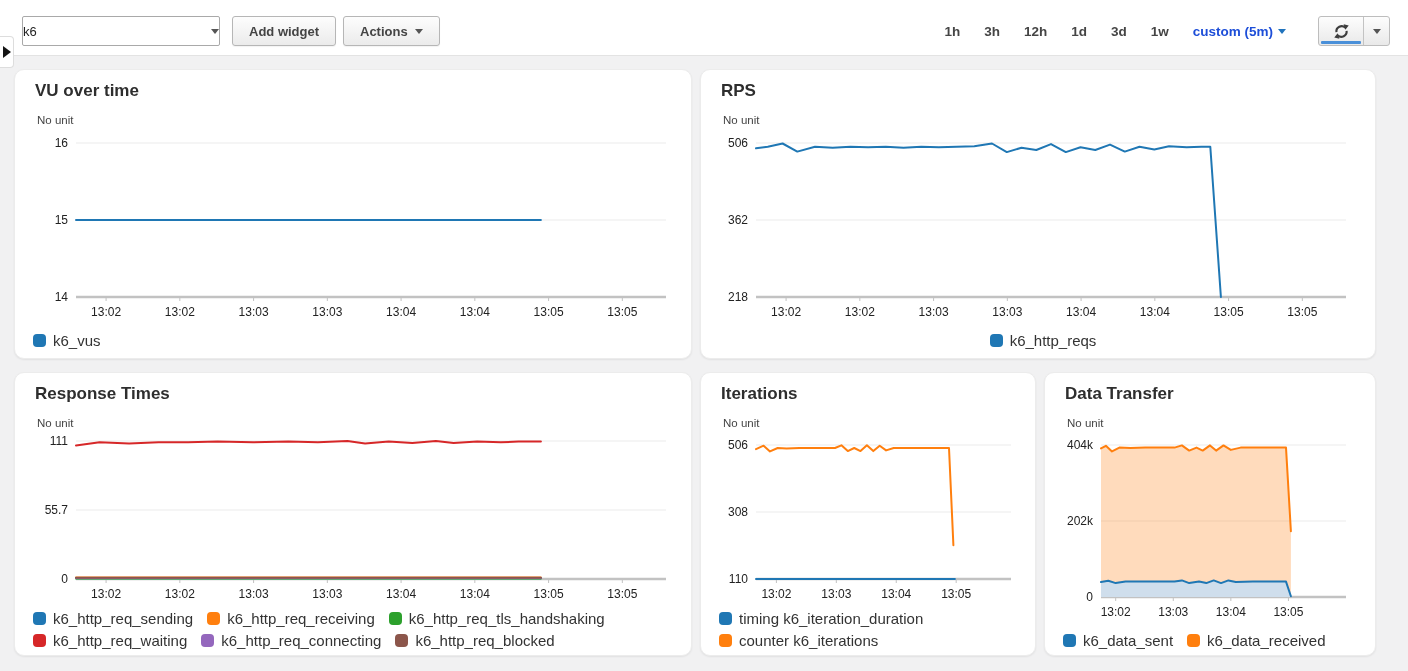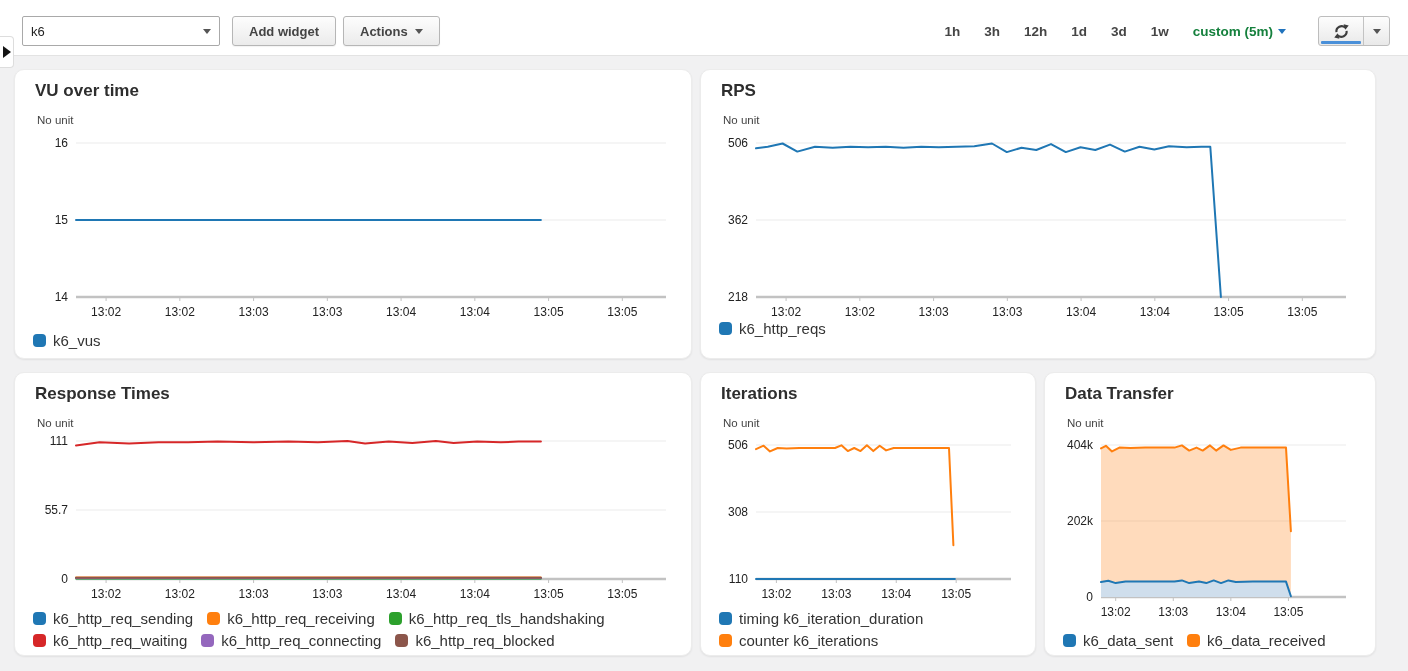--- a/index.html
+++ b/index.html
@@ -8,34 +8,34 @@
 
   
   .toolbar { position:relative; width:100%; height:56px; background:#ffffff; border-bottom:1px solid #e3e3e3; }
   .nav-flap { position:absolute; left:0; top:36px; width:14px; height:32px; background:#fff;
               border:1px solid #ddd; border-left:none; border-radius:0 4px 4px 0;
               display:flex; align-items:center; justify-content:center; cursor:pointer; }
   .nav-flap .tri { width:0; height:0; border-top:6px solid transparent; border-bottom:6px solid transparent; border-left:8px solid #141414; }
 
   .dash-select { position:absolute; left:22px; top:16px; width:198px; height:30px; background:#fff;
                  border:1px solid #a9a9a9; border-radius:2px; display:flex; align-items:center;
-                 padding:0 8px; font-size:13px; color:#222; cursor:pointer;text-align:center; }
+                 padding:0 0; font-size:13px; color:#222; cursor:pointer;text-align:center; }
   .dash-select .caret { margin-left:auto; width:0; height:0; border-left:4px solid transparent; border-right:4px solid transparent; border-top:5px solid #555; }
 
   .btn { position:absolute; top:16px; height:30px; border:1px solid #b6b6b6; border-radius:3px;
          background:linear-gradient(#fdfdfd,#ebebeb); font-family:inherit; font-size:13px; font-weight:bold; color:#444;
          padding:0 16px; display:flex; align-items:center; gap:7px; cursor:pointer; box-shadow:0 1px 1px rgba(0,0,0,.05); }
   .btn .caret { width:0; height:0; border-left:4px solid transparent; border-right:4px solid transparent; border-top:5px solid #555; }
   .btn-add { left:232px; }
   .btn-actions { left:343px; }
   .btn-save { left:448px; background:linear-gradient(#3d8cd7,#2271c0); border-color:#1e63a9; color:#fff; padding:0 24px; }
 
   .time-cluster { position:absolute; right:18px; top:16px; height:30px; display:flex; align-items:center; gap:24px; }
   .range-link { font-size:13.5px; font-weight:600; color:#454545; cursor:pointer; }
-  .custom-link { font-size:13.5px; font-weight:bold; color:#15803d; cursor:pointer; display:flex; align-items:center; gap:5px; }
+  .custom-link { font-size:13.5px; font-weight:bold; color:#1d4ed8; cursor:pointer; display:flex; align-items:center; gap:5px; }
   .custom-link .caret { width:0; height:0; border-left:4px solid transparent; border-right:4px solid transparent; border-top:5px solid #2073bd; }
 
   .refresh-split { margin-left:8px; height:30px; display:flex; border:1px solid #bdbdbd; border-radius:3px;
                    background:linear-gradient(#fdfdfd,#e9e9e9); overflow:hidden; position:relative; cursor:pointer; }
   .refresh-main { width:44px; display:flex; align-items:center; justify-content:center; position:relative; }
   .refresh-underline { position:absolute; left:2px; bottom:1px; width:40px; height:3px; background:#4a90d9; border-radius:1px; }
   .refresh-caretseg { width:26px; border-left:1px solid #c3c3c3; display:flex; align-items:center; justify-content:center; }
   .refresh-caretseg .caret { width:0; height:0; border-left:4px solid transparent; border-right:4px solid transparent; border-top:5px solid #555; }
 
   
@@ -166,21 +166,21 @@
             <text x="325.09000000000003" y="173" text-anchor="middle" font-size="12" fill="#222" font-family="Liberation Sans, sans-serif">13:04</text>
             <line x1="398.84000000000003" y1="154" x2="398.84000000000003" y2="158" stroke="#c2c2c2" stroke-width="1"></line>
             <text x="398.84000000000003" y="173" text-anchor="middle" font-size="12" fill="#222" font-family="Liberation Sans, sans-serif">13:04</text>
             <line x1="472.59000000000003" y1="154" x2="472.59000000000003" y2="158" stroke="#c2c2c2" stroke-width="1"></line>
             <text x="472.59000000000003" y="173" text-anchor="middle" font-size="12" fill="#222" font-family="Liberation Sans, sans-serif">13:05</text>
             <line x1="546.34" y1="154" x2="546.34" y2="158" stroke="#c2c2c2" stroke-width="1"></line>
             <text x="546.34" y="173" text-anchor="middle" font-size="12" fill="#222" font-family="Liberation Sans, sans-serif">13:05</text>
             <polyline points="0.0,5.3 11.8,3.7 26.6,0.5 41.3,8.6 59.0,3.7 76.7,4.8 94.4,3.7 112.1,4.3 129.8,3.7 147.5,4.8 165.2,3.7 182.9,4.3 200.6,3.7 218.3,3.2 236.0,0.5 250.8,9.1 265.5,4.8 280.3,7.0 295.0,1.1 309.8,9.1 324.5,4.3 339.3,7.0 354.0,1.6 368.8,8.6 383.5,3.7 398.3,6.4 413.0,3.2 430.7,4.3 445.4,3.7 454.3,3.7 464.9,154.0" fill="none" stroke="#1f77b4" stroke-width="2" stroke-linejoin="round" stroke-linecap="round"></polyline>
           </svg>
         </div>
-        <div class="legend" style="top: 250px;">
+        <div class="legend" style="top: 262px; justify-content: center;">
           <span class="legend-item">
             <span class="legend-swatch" style="background: rgb(31, 119, 180);"></span>
             <span class="legend-label">k6_http_reqs</span>
           </span>
         </div>
       </section>
     </div>
   <div class="row" id="row2">
       <section class="card" style="width: 678px; height: 284px;">
         <h2 class="card-title">Response Times</h2>

